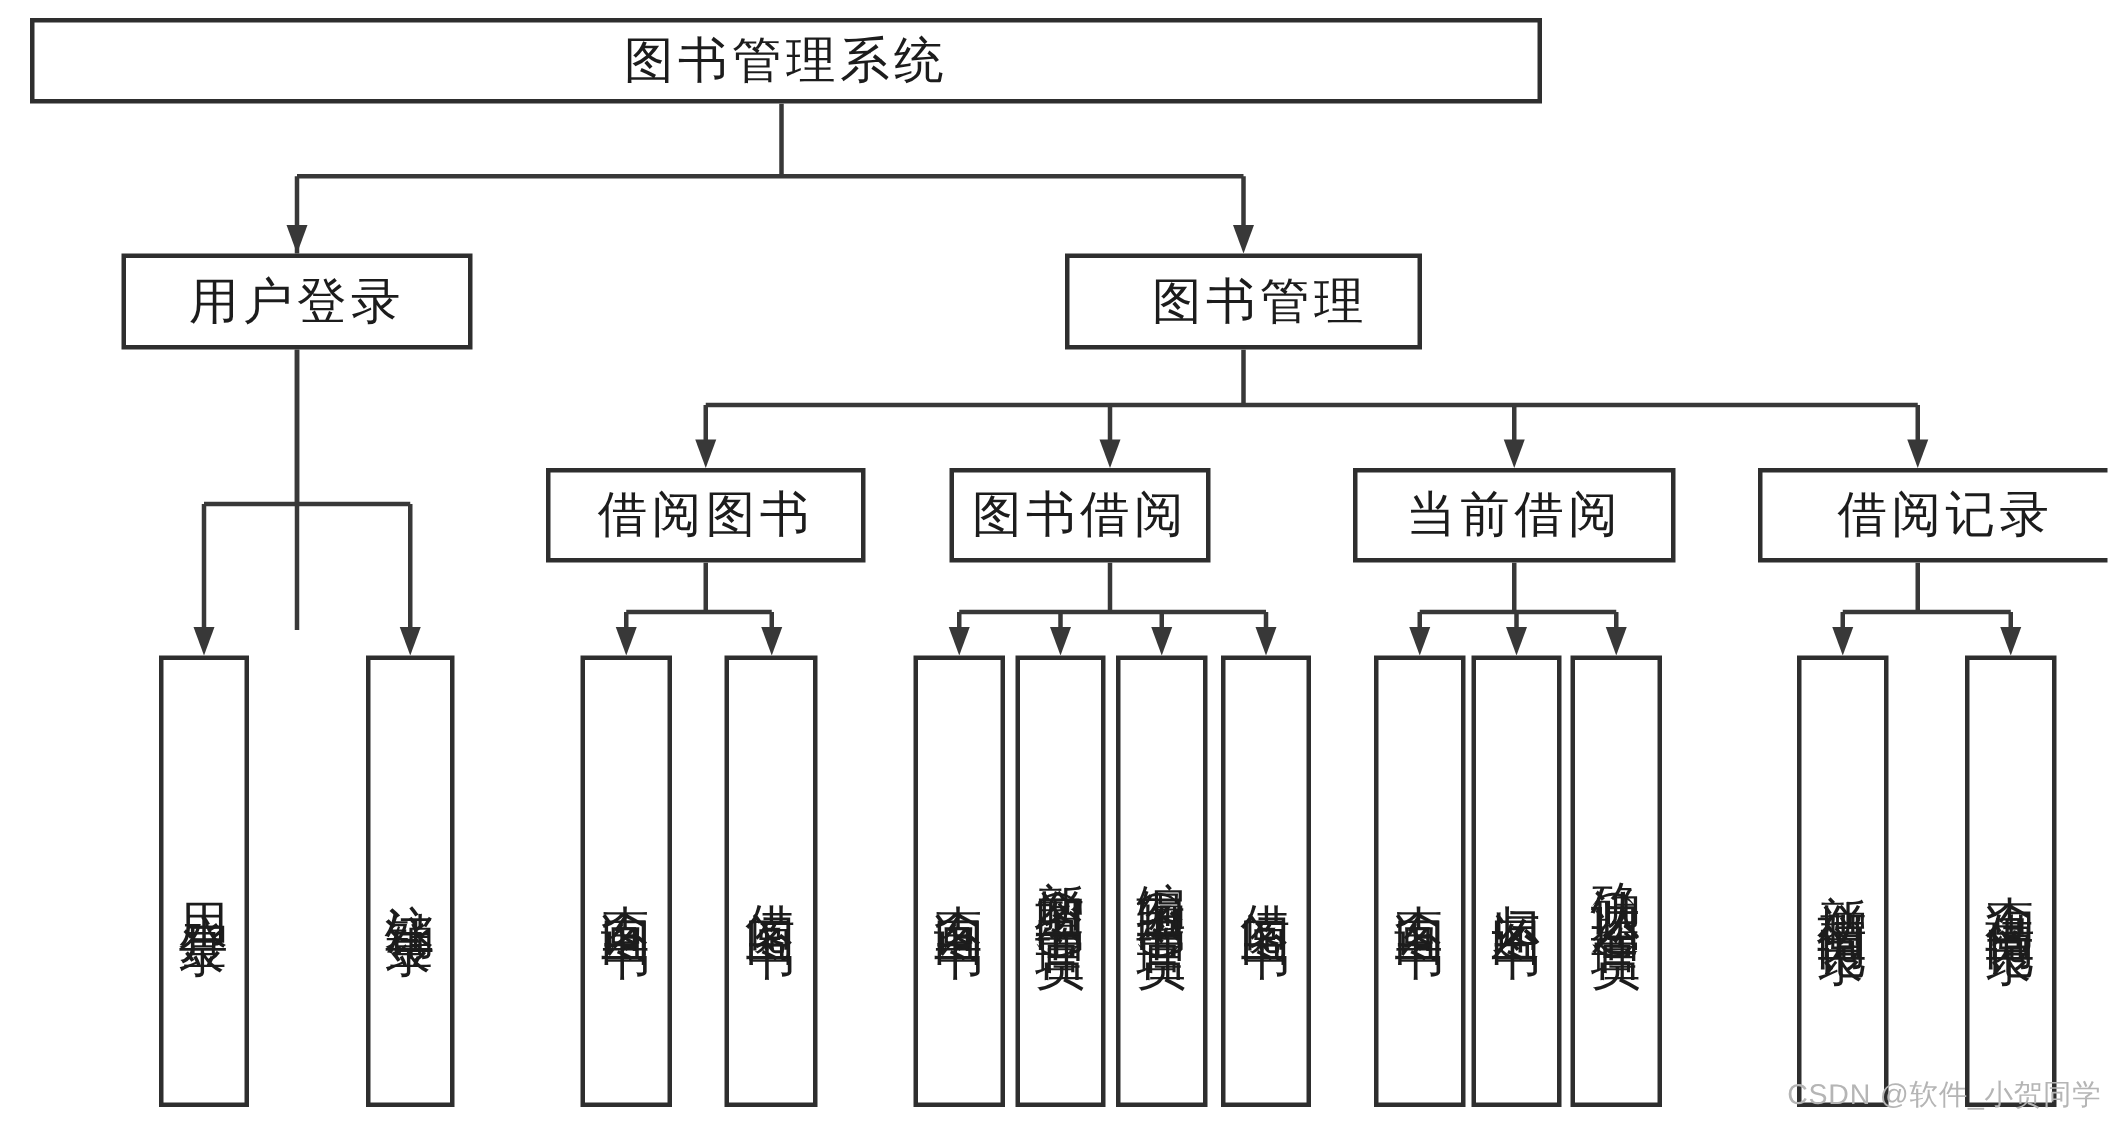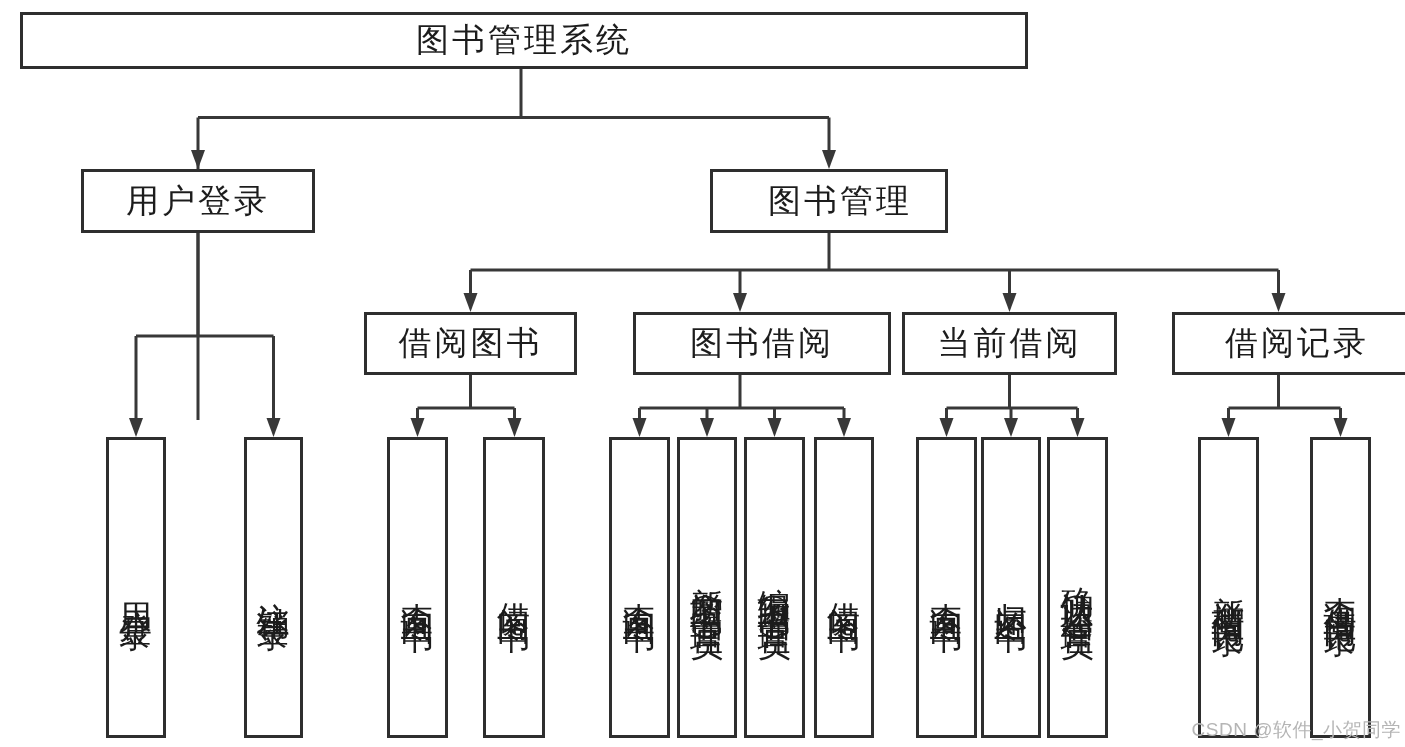--- a/index.html
+++ b/index.html
@@ -129,21 +129,21 @@
   <div class="node l2" style="left:81px;width:234px;">
     <span>用户登录</span>
   </div>
   <div class="node l2" style="left:710px;width:238px;padding-left:22px;">
     <span>图书管理</span>
   </div>
 
   <div class="node l3" style="left:364px;width:213px;">
     <span>借阅图书</span>
   </div>
-  <div class="node l3" style="left:633px;width:258px;">
+  <div class="node l3" style="left:633px;width:174px;">
     <span>图书借阅</span>
   </div>
   <div class="node l3" style="left:902px;width:215px;text-align:center;">
     <span>当前借阅</span>
   </div>
   <div class="node l3" style="left:1172px;width:250px;">
     <span>借阅记录</span>
   </div>
 
   <div class="node leaf" style="left:106px;width:60px;">

